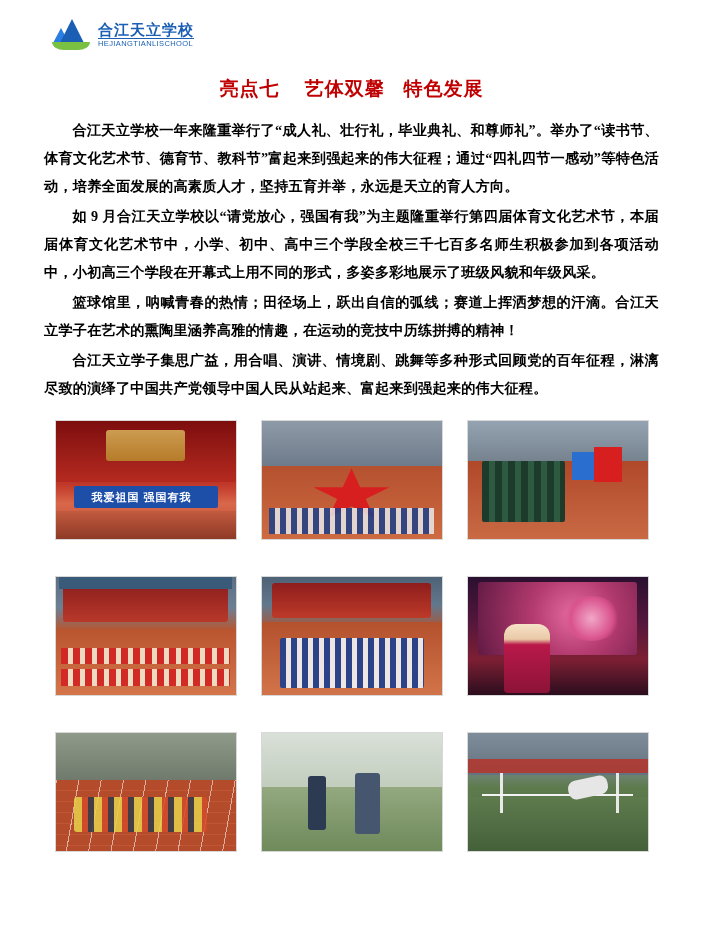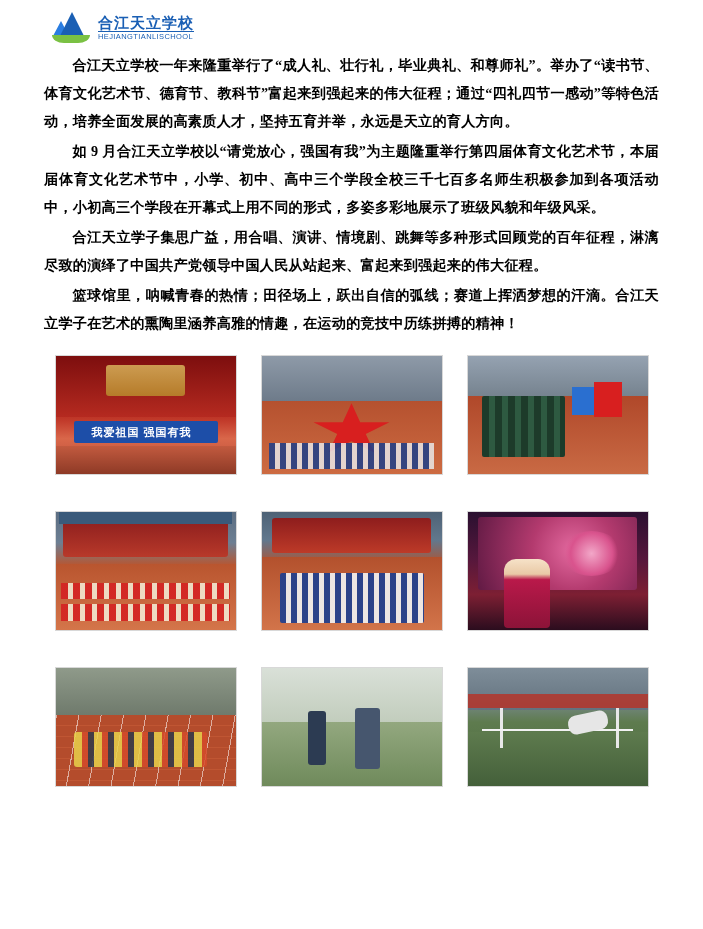--- a/index.html
+++ b/index.html
@@ -20,21 +20,21 @@
     height: 929px;
     box-sizing: border-box;
     padding: 0 44px;
   }
 
   
   .header {
     display: flex;
     align-items: center;
     height: 46px;
-    padding-top: 5px;
+    padding-top: 12px;
     padding-left: 8px;
   }
   .logo-mark {
     width: 40px;
     height: 34px;
     position: relative;
     flex: 0 0 auto;
     margin-right: 6px;
   }
   .logo-mark .peak {
@@ -242,26 +242,27 @@
       <div class="peak2"></div>
       <div class="peak"></div>
       <div class="swoosh"></div>
     </div>
     <div class="logo-text">
       <span class="logo-cn">合江天立学校</span>
       <span class="logo-en">HEJIANGTIANLISCHOOL</span>
     </div>
   </div>
 
+  <div class="doc-title">亮点七    艺体双馨   特色发展</div>
 
   <div class="body-copy">
     <p>合江天立学校一年来隆重举行了“成人礼、壮行礼，毕业典礼、和尊师礼”。举办了“读书节、体育文化艺术节、德育节、教科节”富起来到强起来的伟大征程；通过“四礼四节一感动”等特色活动，培养全面发展的高素质人才，坚持五育并举，永远是天立的育人方向。</p>
     <p>如 9 月合江天立学校以“请党放心，强国有我”为主题隆重举行第四届体育文化艺术节，本届届体育文化艺术节中，小学、初中、高中三个学段全校三千七百多名师生积极参加到各项活动中，小初高三个学段在开幕式上用不同的形式，多姿多彩地展示了班级风貌和年级风采。</p>
+    <p>篮球馆里，呐喊青春的热情；田径场上，跃出自信的弧线；赛道上挥洒梦想的汗滴。合江天立学子在艺术的熏陶里涵养高雅的情趣，在运动的竞技中历练拼搏的精神！</p>
     <p>合江天立学子集思广益，用合唱、演讲、情境剧、跳舞等多种形式回顾党的百年征程，淋漓尽致的演绎了中国共产党领导中国人民从站起来、富起来到强起来的伟大征程。</p>
-    <p>篮球馆里，呐喊青春的热情；田径场上，跃出自信的弧线；赛道上挥洒梦想的汗滴。合江天立学子在艺术的熏陶里涵养高雅的情趣，在运动的竞技中历练拼搏的精神！</p>
   </div>
 
   <div class="photo-grid">
 
     <div class="photo ph1">
       <div class="band"></div>
       <div class="gold"></div>
       <div class="banner"></div>
       <div class="banner-txt">我爱祖国  强国有我</div>
       <div class="crowd"></div>

